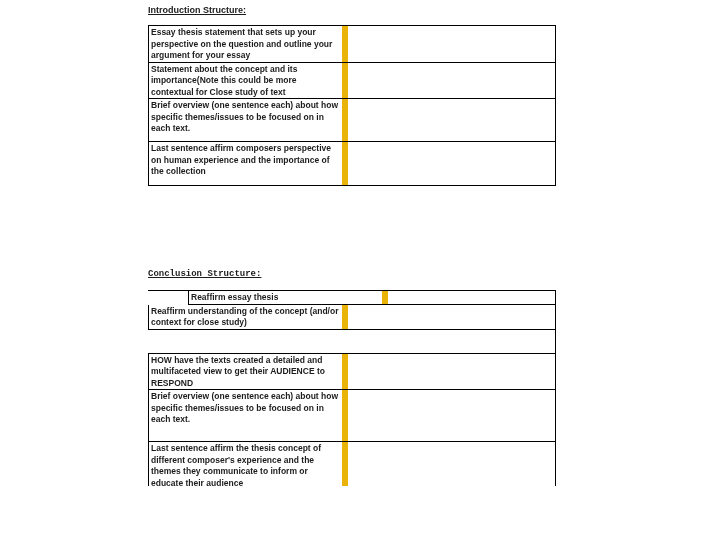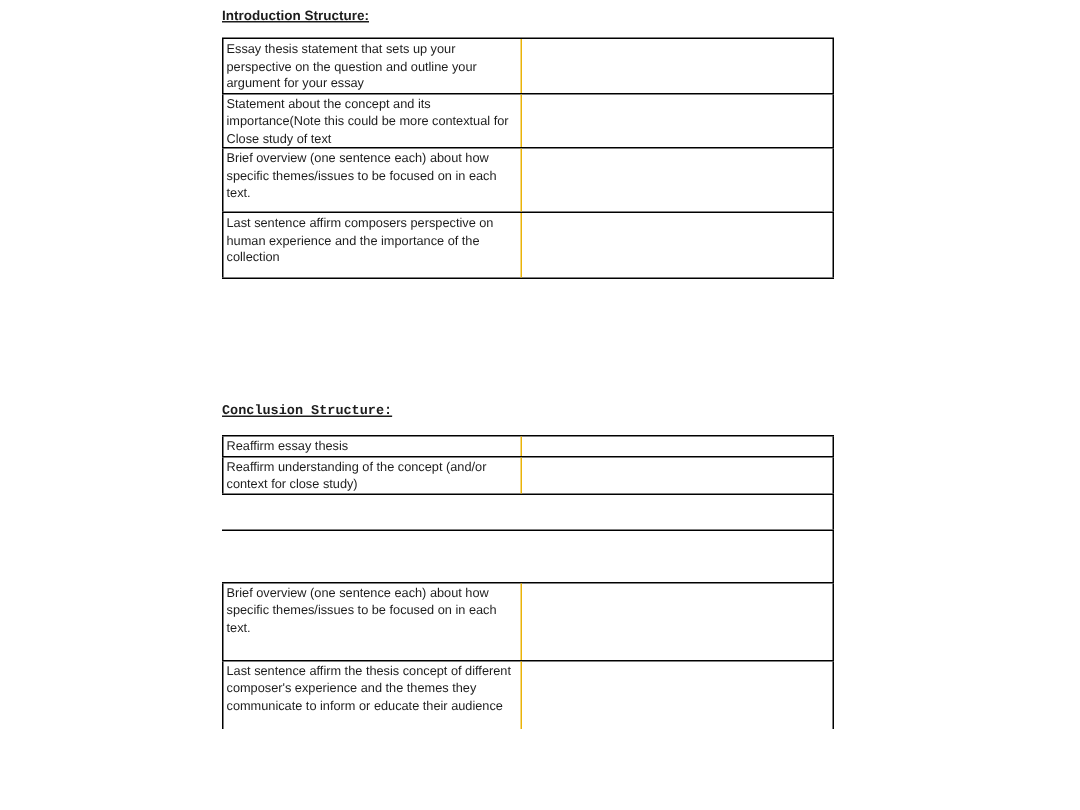--- a/index.html
+++ b/index.html
@@ -28,33 +28,33 @@
     display:flex;align-items:stretch;
     border-bottom:1px solid #000;box-sizing:border-box;
   }
   .cell{
     box-sizing:border-box;
     font-size:8.5px;line-height:11.5px;
     padding:1px 3px 0 2px;
   }
   .cell.left{
     width:200px;
-    border-left:1px solid #000;border-right:1px solid #eab308;
+    border-left:1px solid #000;border-right:6px solid #eab308;font-weight:bold;
   }
   .cell.right{
     flex:1;
     border-right:1px solid #000;
   }
   
   #table-0 .trow:nth-child(1){min-height:35px;}
   #table-0 .trow:nth-child(2){min-height:35px;gap:40px;}
   #table-0 .trow:nth-child(3){min-height:43px;}
   #table-0 .trow:nth-child(4){min-height:44px;}
   #table-0 .trow:nth-child(5){min-height:37px;}
-  #table-1 .trow:nth-child(1){min-height:12px;}
+  #table-1 .trow:nth-child(1){min-height:12px;margin-left:40px;}
   #table-1 .trow:nth-child(2){min-height:24px;}
   #table-1 .trow:nth-child(3){min-height:24px;}
   #table-1 .trow:nth-child(4){min-height:35px;}
   #table-1 .trow:nth-child(5){min-height:52px;}
   #table-1 .trow:nth-child(6){min-height:50px;}
 </style>
 </head>
 <body>
 
 <div class="page">
@@ -88,20 +88,21 @@
         <div class="cell right"></div>
       </div>
       <div class="trow">
         <div class="cell left">Reaffirm understanding of the concept (and/or context for close study)</div>
         <div class="cell right"></div>
       </div>
       <div class="trow">
         <div class="cell right"></div>
       </div>
       <div class="trow">
+        <div class="cell left">HOW have the texts created a detailed and multifaceted view to get their AUDIENCE to RESPOND</div>
         <div class="cell right"></div>
       </div>
       <div class="trow">
         <div class="cell left">Brief overview (one sentence each) about how specific themes/issues to be focused on in each text.</div>
         <div class="cell right"></div>
       </div>
       <div class="trow">
         <div class="cell left">Last sentence affirm the thesis concept of different composer's experience and the themes they communicate to inform or educate their audience</div>
         <div class="cell right"></div>
       </div>

